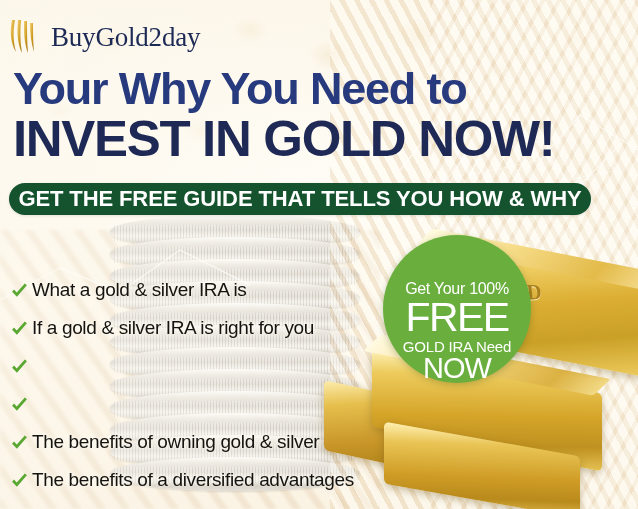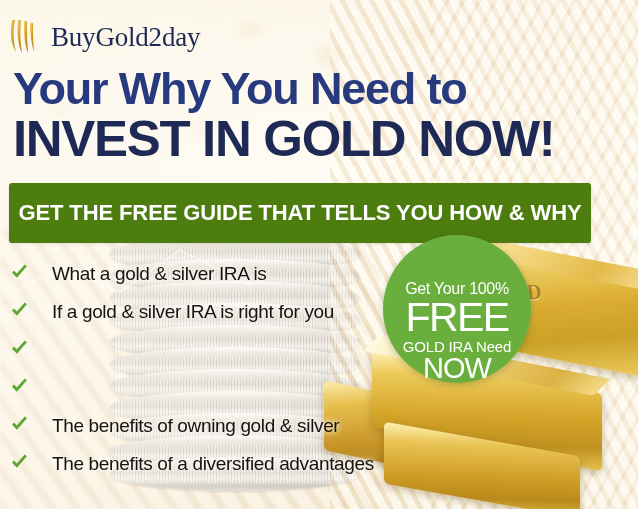--- a/index.html
+++ b/index.html
@@ -186,34 +186,34 @@
   }
   .hl-2 {
     font-size:50px; font-weight:bold; color:#1e2a55;
     letter-spacing:-1.3px; line-height:1.02; margin-top:2px; white-space:nowrap;
     transform:scaleX(1.02); transform-origin:left;
   }
 
   
   .teal-bar {
     position:absolute; left:9px; top:183px;
-    width:582px; height:60px;
-    background:#4d7c0f; border-radius:3px;
+    width:582px; height:32px;
+    background:#14532d; border-radius:18px;
     display:flex; align-items:center; justify-content:center;
     box-shadow:0 1px 3px rgba(0,0,0,.10);
   }
   .teal-bar span {
     color:#ffffff; font-size:22px; font-weight:bold;
     letter-spacing:-.1px; white-space:nowrap;
   }
 
   
   .bullets { position:absolute; left:10px; top:263px; width:390px; }
   .bullet {
-    display:flex; align-items:flex-start; gap:23px;
+    display:flex; align-items:flex-end; gap:3px;
     height:38px;
   }
   .check { width:19px; height:19px; flex:0 0 19px; }
   .bullet-text {
     font-size:19px; color:#15130f; font-weight:500;
     letter-spacing:-.35px; white-space:nowrap;
     text-shadow:0 0 5px rgba(255,253,246,.95), 0 0 9px rgba(255,253,246,.8);
   }
 
   

